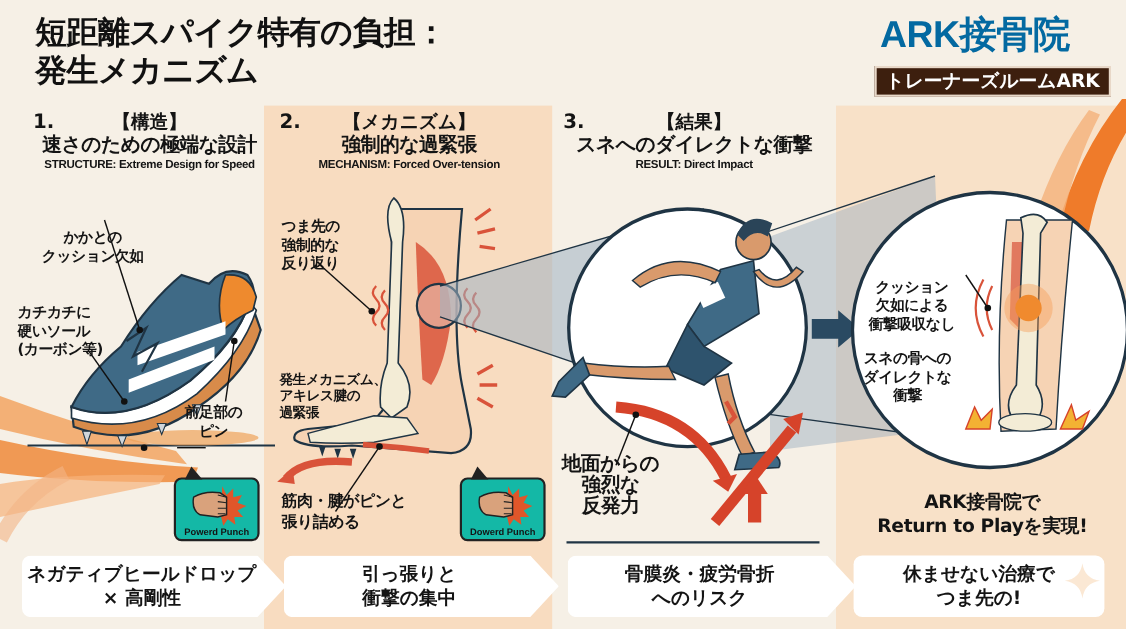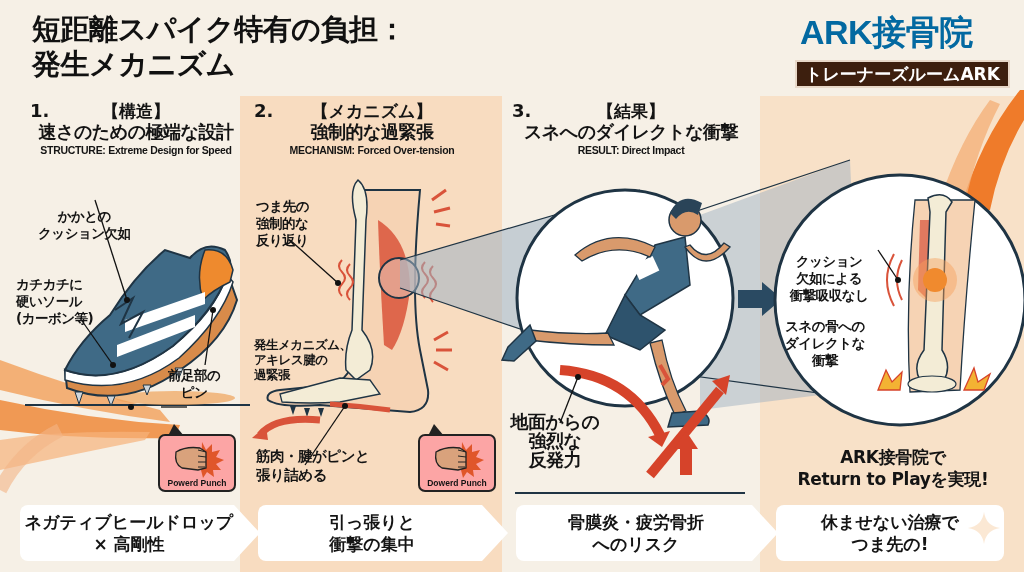--- a/index.html
+++ b/index.html
@@ -50,21 +50,21 @@
     font-weight: bold; font-size: 17px; line-height: 22px; text-align: center;
     display: flex; flex-direction: column; justify-content: center;
     clip-path: polygon(0 0, calc(100% - 26px) 0, 100% 50%, calc(100% - 26px) 100%, 0 100%);
     border-radius: 8px 0 0 8px;
     padding-right: 22px;
   }
   .chev.last { clip-path: none; border-radius: 8px; padding-right: 0; }
 
   
   .punch {
-    width: 78px; height: 58px; background: #fca5a5; border: 2px solid #222; border-radius: 7px;
+    width: 78px; height: 58px; background: #14b8a6; border: 2px solid #222; border-radius: 7px;
     display: flex; flex-direction: column; align-items: center; justify-content: flex-end;
     padding-bottom: 2px;
   }
   .punch .cap { font-size: 8.5px; font-weight: bold; font-family: "Liberation Sans", sans-serif; }
   .punch .tail {
     position: absolute; top: -12px; left: 8px; width: 0; height: 0;
     border-left: 6px solid transparent; border-right: 10px solid transparent;
     border-bottom: 12px solid #222;
   }
 

